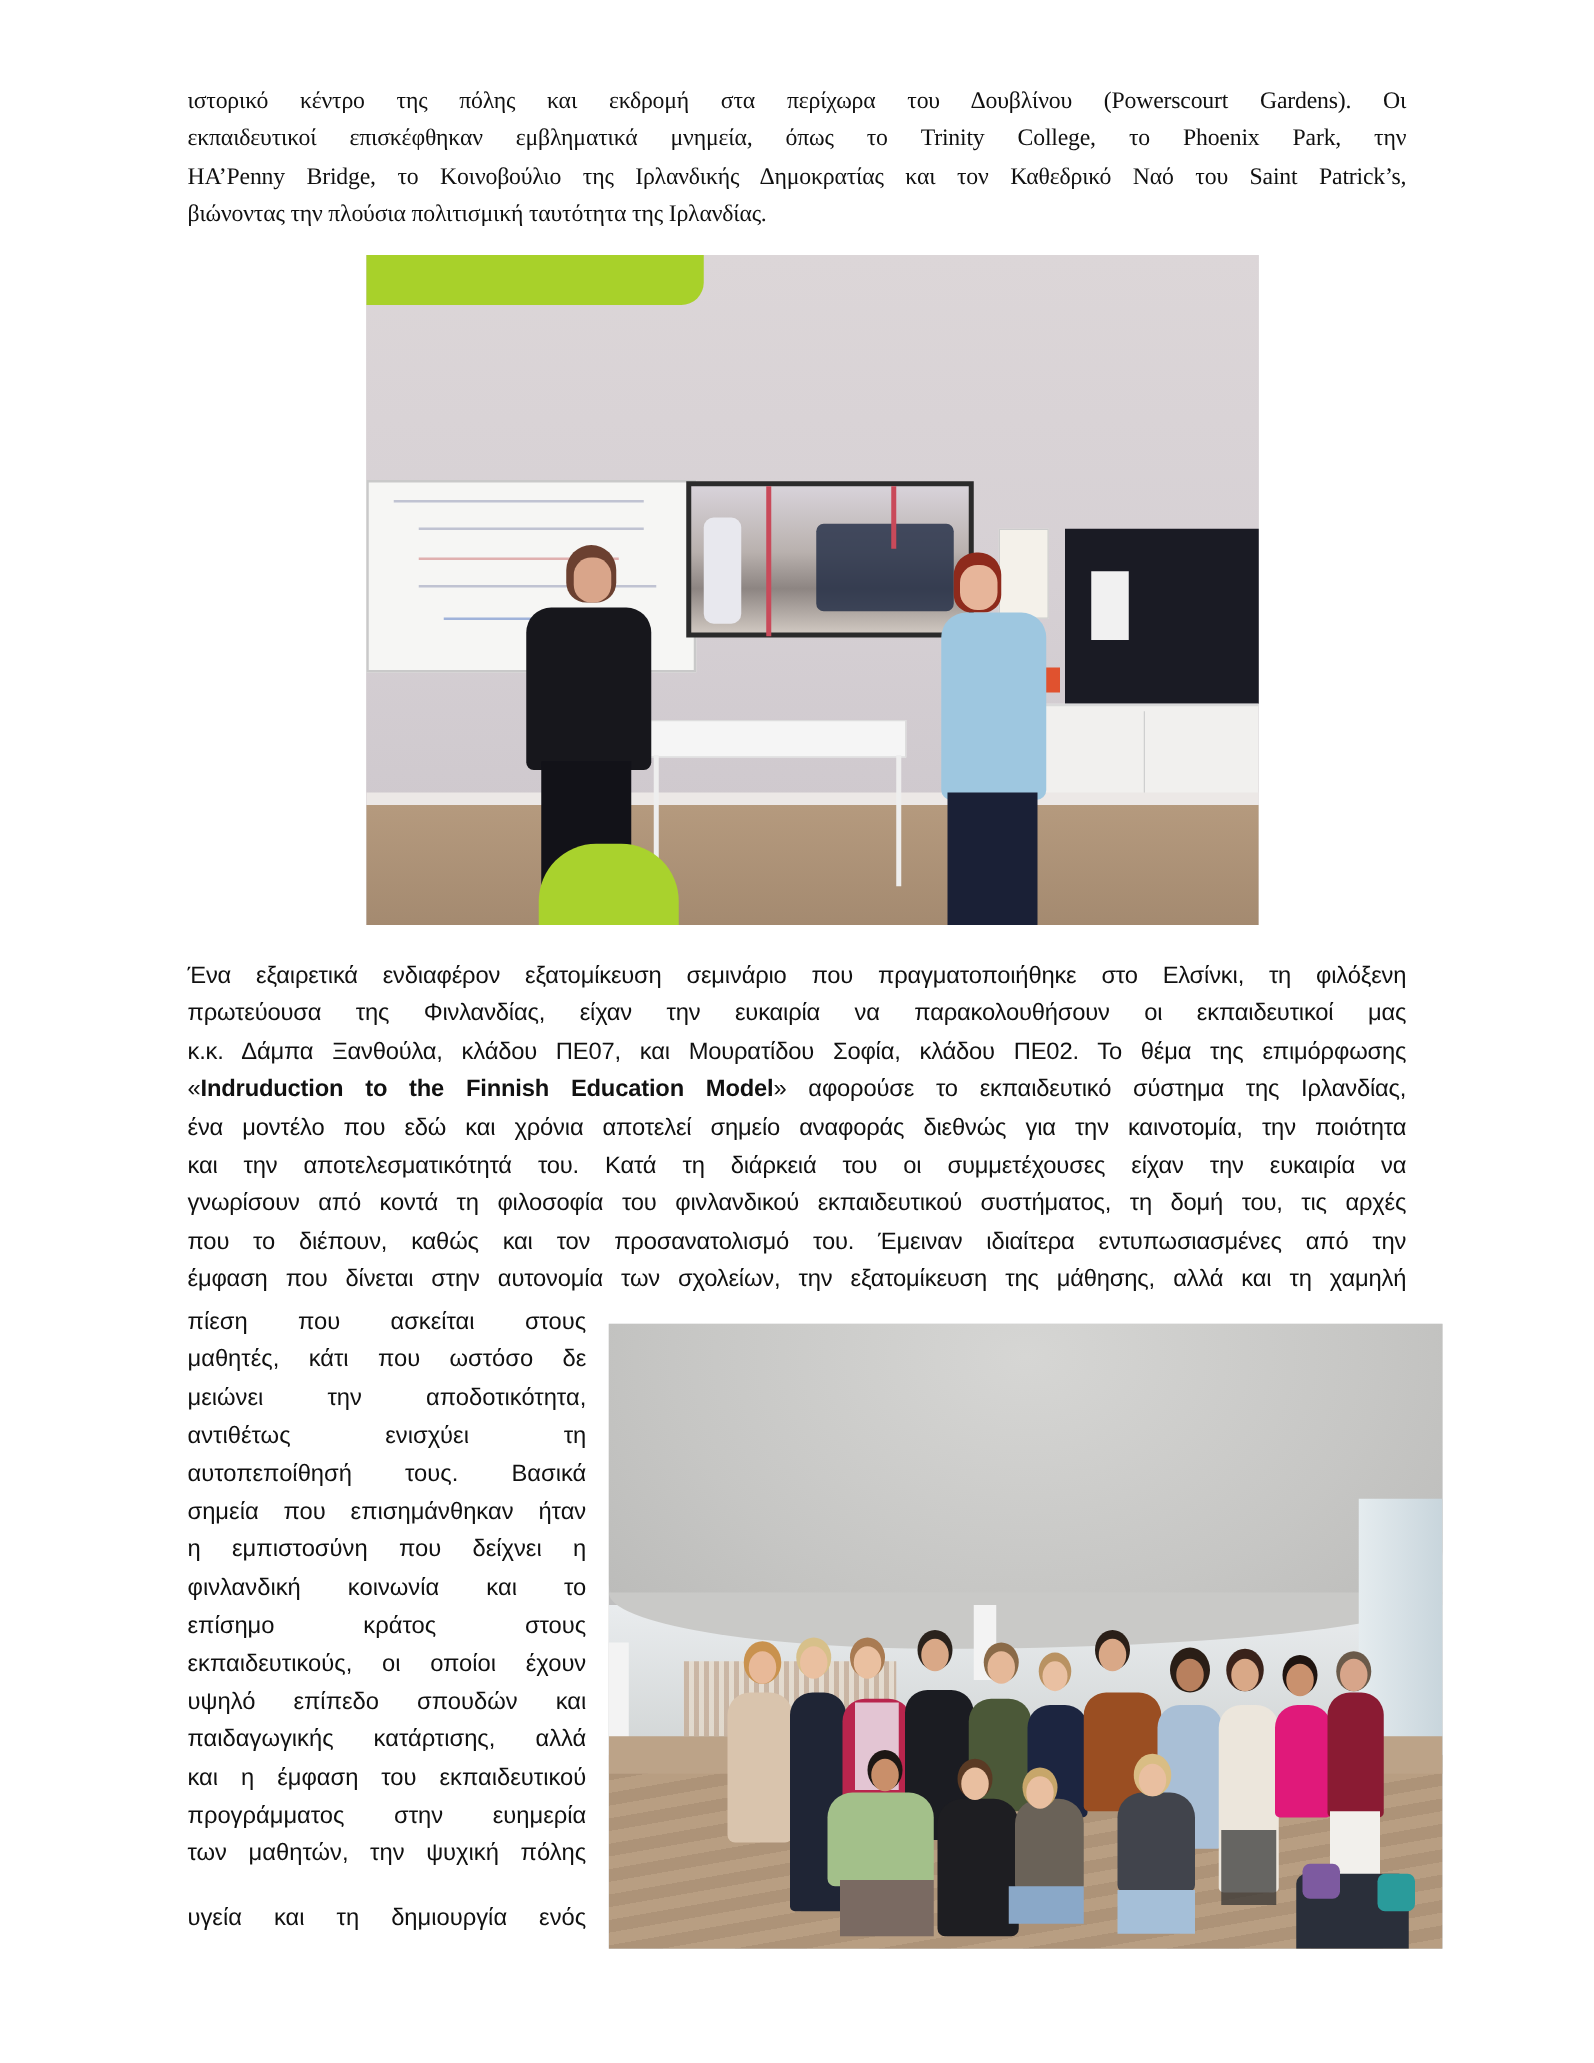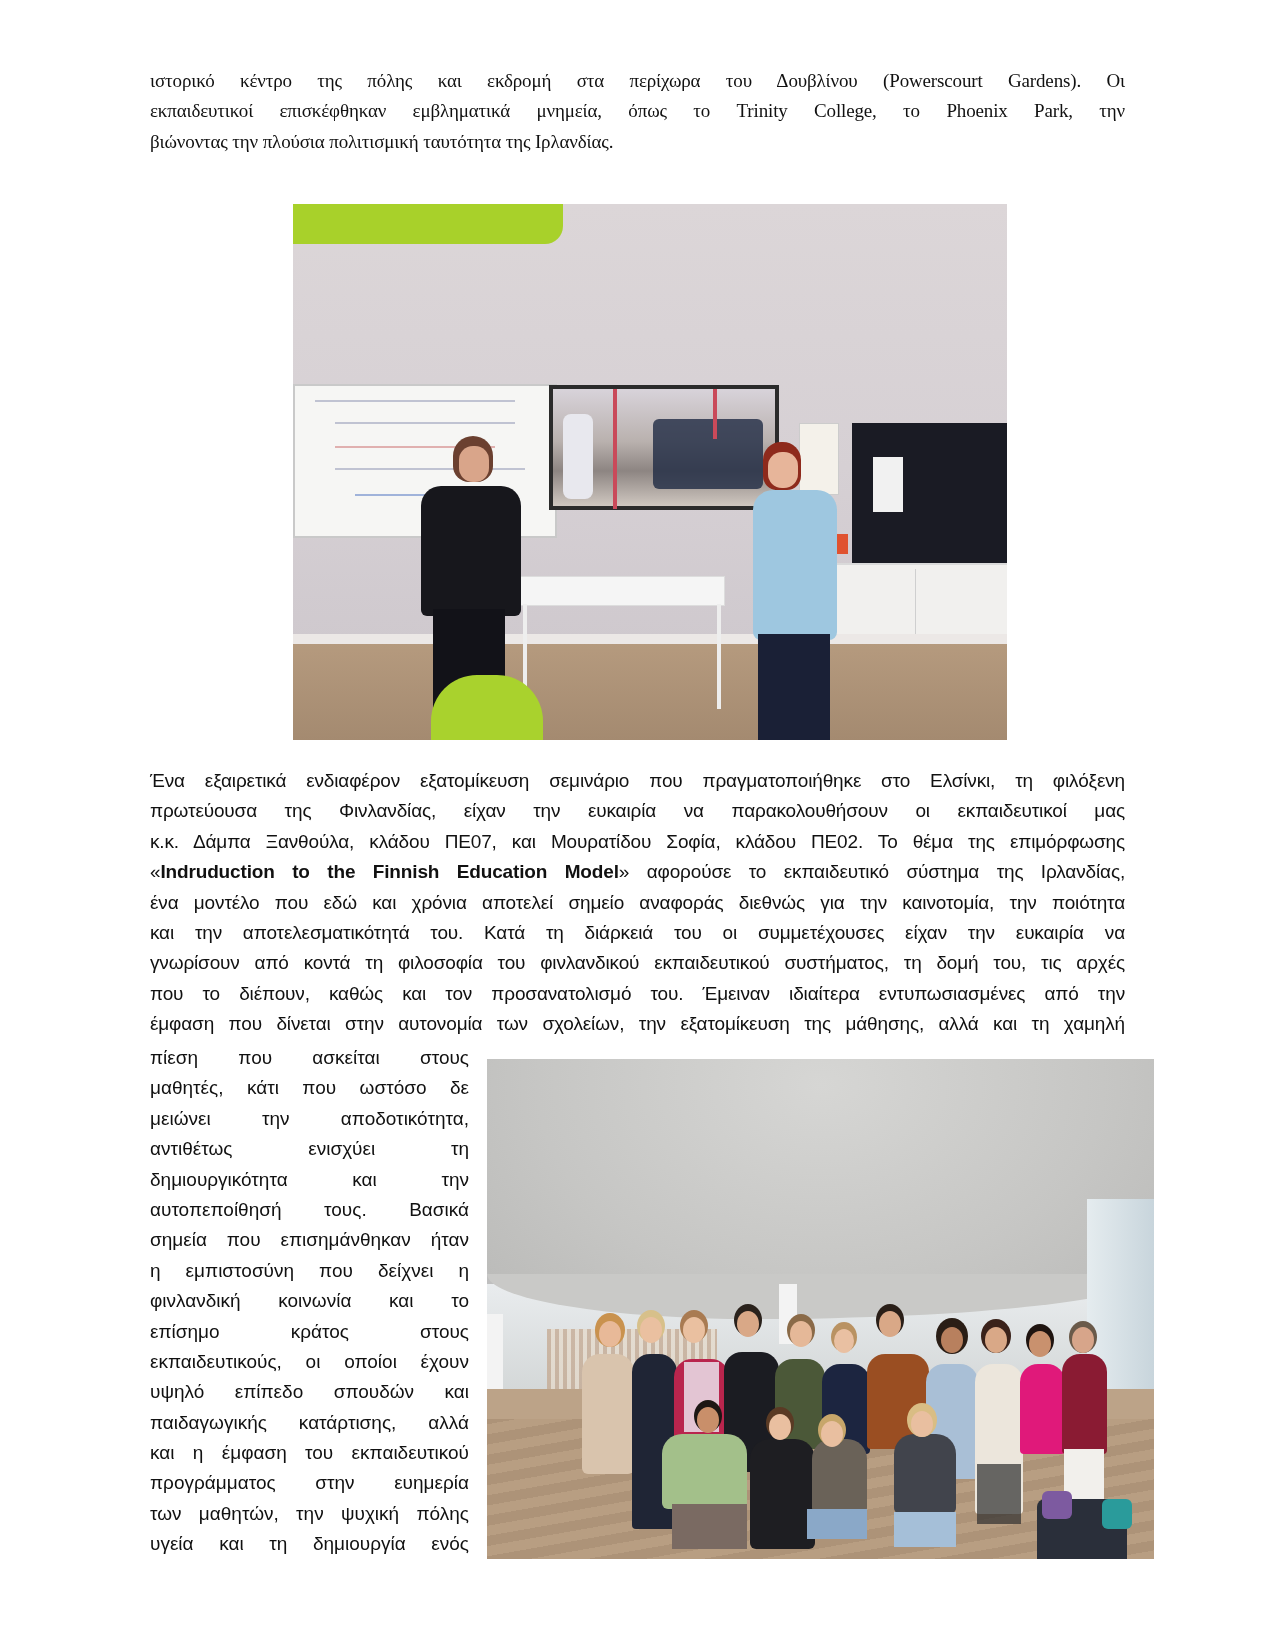--- a/index.html
+++ b/index.html
@@ -15,31 +15,34 @@
   b { font-weight:bold; }
 
   
   .photo { position:absolute; overflow:hidden; }
   #photo1 { left:293px; top:204px; width:714px; height:536px; background:#d9d3d6; }
   #photo2 { left:487px; top:1059px; width:667px; height:500px; background:#bfbfbf; }
   .abs { position:absolute; }
 
   .narrow { position:absolute; left:150px; top:1043px; width:319px; font-size:19px; line-height:30.4px; }
   .narrow .ln-inner { text-align:justify; text-align-last:justify; }
-  .narrow .last .ln-inner { text-align-last:justify; }
+  .narrow .last .ln-inner { text-align-last:justify;margin-top:21px; }
 </style>
 </head>
 <body>
 
 <div class="para" style="top:66px;font-family:Liberation Serif, serif;">
   <div class="ln">
       <span class="ln-inner">ιστορικό κέντρο της πόλης και εκδρομή στα περίχωρα του Δουβλίνου (Powerscourt Gardens). Οι</span>
     </div>
   <div class="ln">
       <span class="ln-inner">εκπαιδευτικοί επισκέφθηκαν εμβληματικά μνημεία, όπως το Trinity College, το Phoenix Park, την</span>
+    </div>
+  <div class="ln">
+      <span class="ln-inner">HA’Penny Bridge, το Κοινοβούλιο της Ιρλανδικής Δημοκρατίας και τον Καθεδρικό Ναό του Saint Patrick’s,</span>
     </div>
   <div class="ln last">
       <span class="ln-inner">βιώνοντας την πλούσια πολιτισμική ταυτότητα της Ιρλανδίας.</span>
     </div>
 </div>
 
 <div class="photo" id="photo1">
 
   <div class="abs" style="left:0;top:0;width:714px;height:440px;background:linear-gradient(180deg,#dcd6d8 0%,#d6d0d4 60%,#cfc9ce 100%);"></div>
 
@@ -128,23 +131,20 @@
       <span class="ln-inner">πίεση που ασκείται στους</span>
     </div>
   <div class="ln">
       <span class="ln-inner">μαθητές, κάτι που ωστόσο δε</span>
     </div>
   <div class="ln">
       <span class="ln-inner">μειώνει την αποδοτικότητα,</span>
     </div>
   <div class="ln">
       <span class="ln-inner">αντιθέτως ενισχύει τη</span>
-    </div>
-  <div class="ln">
-      <span class="ln-inner">δημιουργικότητα και την</span>
     </div>
   <div class="ln">
       <span class="ln-inner">αυτοπεποίθησή τους. Βασικά</span>
     </div>
   <div class="ln">
       <span class="ln-inner">σημεία που επισημάνθηκαν ήταν</span>
     </div>
   <div class="ln">
       <span class="ln-inner">η εμπιστοσύνη που δείχνει η</span>
     </div>

